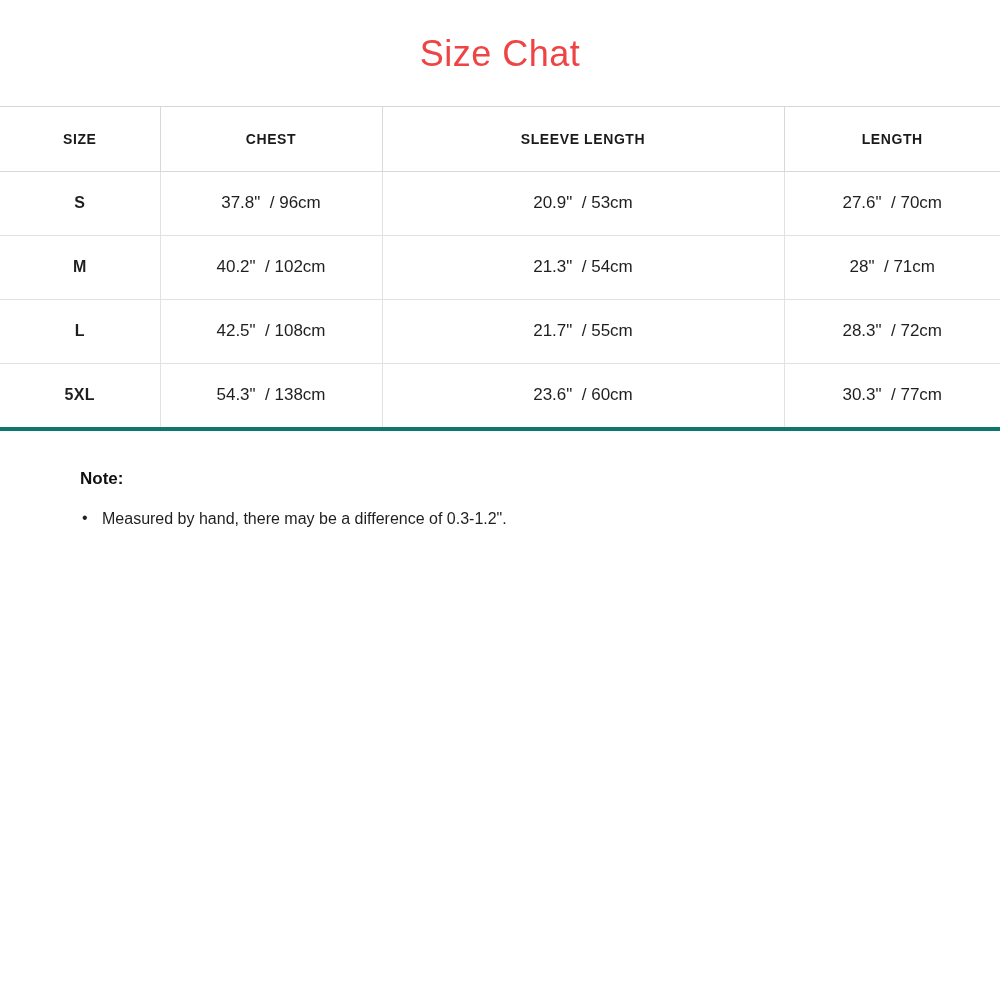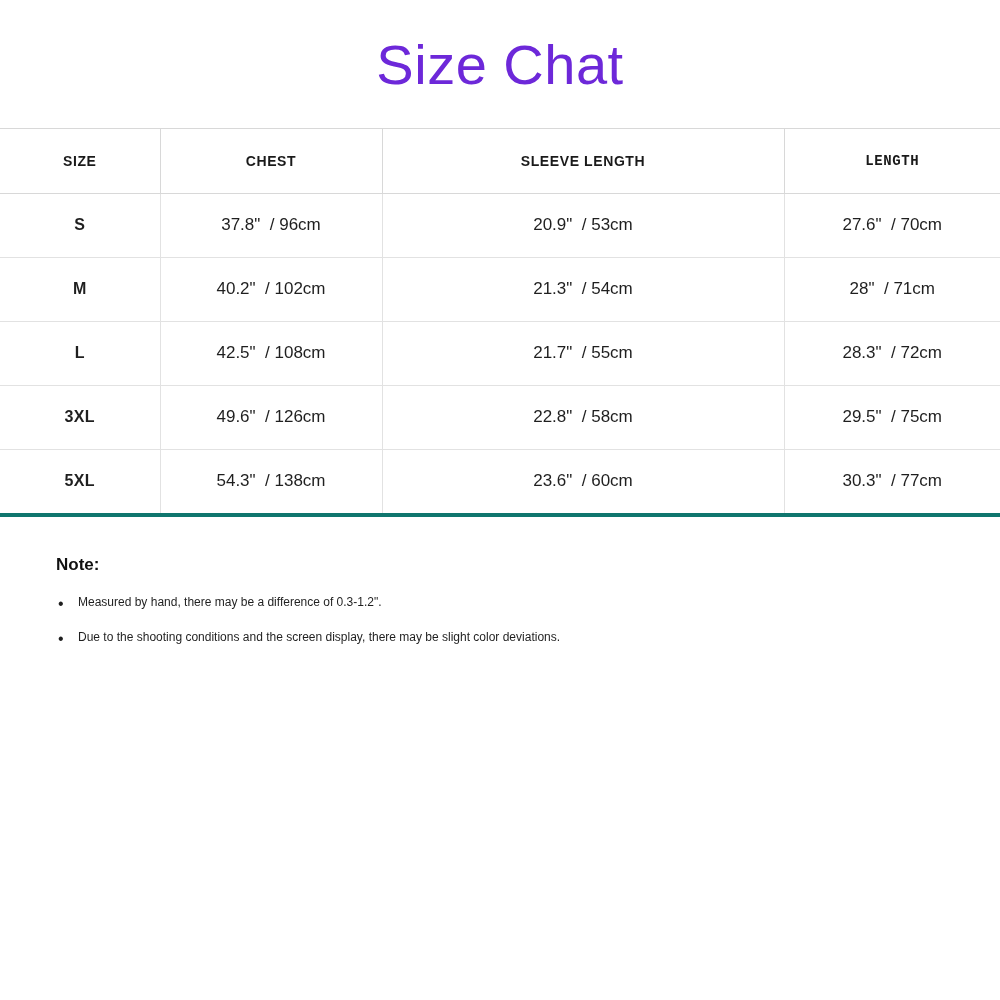--- a/index.html
+++ b/index.html
@@ -15,24 +15,24 @@
     overflow: hidden;
   }
   .page {
     position: relative;
     width: 1000px;
     height: 1000px;
     box-sizing: border-box;
   }
   .title {
     text-align: center;
-    font-size: 56px;
+    font-size: 36px;
     font-weight: 400;
     letter-spacing: 0.5px;
-    color: #6d28d9;
+    color: #ef4444;
     padding-top: 34px;
     line-height: 1.1;
   }
   .title-rule {
     margin-top: 32px;
     border-top: 1px solid #d8d8d8;
     width: 100%;
   }
   table.size-table {
     width: 100%;
@@ -50,21 +50,21 @@
     font-size: 14px;
     font-weight: bold;
     letter-spacing: 0.6px;
     color: #1a1a1a;
     height: 62px;
     vertical-align: middle;
     text-align: center;
     border-bottom: 1px solid #d8d8d8;
     border-right: 1px solid #d8d8d8;
   }
-  table.size-table th:last-child { border-right: none; font-family: Liberation Mono, monospace; }
+  table.size-table th:last-child { border-right: none; }
 
   table.size-table td {
     height: 61px;
     vertical-align: middle;
     text-align: center;
     border-bottom: 1px solid #e2e2e2;
     border-right: 1px solid #e2e2e2;
     font-size: 17px;
     color: #1f1f1f;
   }
@@ -75,36 +75,36 @@
     letter-spacing: 0.4px;
   }
   table.size-table tr:last-child td {
     border-bottom: 4px solid #0f766e;
   }
   .meas {
     display: inline-block;
     white-space: pre;
   }
   .note-wrap {
-    padding: 38px 0 0 56px;
+    padding: 38px 0 0 80px;
   }
   .note-title {
     font-size: 17px;
     font-weight: bold;
     color: #111111;
     margin-bottom: 20px;
   }
   ul.notes {
     list-style: none;
     margin: 0;
     padding: 0;
   }
   ul.notes li {
     position: relative;
-    font-size: 12px;
+    font-size: 16px;
     color: #1f1f1f;
     padding-left: 22px;
     margin-bottom: 21px;
     line-height: 1.2;
   }
   ul.notes li::before {
     content: "\2022";
     position: absolute;
     left: 2px;
     top: -1px;
@@ -148,35 +148,28 @@
         <td><span class="meas">21.3"</span>&nbsp; <span class="meas">/ 54cm</span></td>
         <td><span class="meas">28"</span>&nbsp; <span class="meas">/ 71cm</span></td>
       </tr>
       <tr>
         <td class="size-cell">L</td>
         <td><span class="meas">42.5"</span>&nbsp; <span class="meas">/ 108cm</span></td>
         <td><span class="meas">21.7"</span>&nbsp; <span class="meas">/ 55cm</span></td>
         <td><span class="meas">28.3"</span>&nbsp; <span class="meas">/ 72cm</span></td>
       </tr>
       <tr>
-        <td class="size-cell">3XL</td>
-        <td><span class="meas">49.6"</span>&nbsp; <span class="meas">/ 126cm</span></td>
-        <td><span class="meas">22.8"</span>&nbsp; <span class="meas">/ 58cm</span></td>
-        <td><span class="meas">29.5"</span>&nbsp; <span class="meas">/ 75cm</span></td>
-      </tr>
-      <tr>
         <td class="size-cell">5XL</td>
         <td><span class="meas">54.3"</span>&nbsp; <span class="meas">/ 138cm</span></td>
         <td><span class="meas">23.6"</span>&nbsp; <span class="meas">/ 60cm</span></td>
         <td><span class="meas">30.3"</span>&nbsp; <span class="meas">/ 77cm</span></td>
       </tr>
     </tbody>
   </table>
 
   <div class="note-wrap">
     <div class="note-title">Note:</div>
     <ul class="notes">
       <li>Measured by hand, there may be a difference of 0.3-1.2".</li>
-      <li>Due to the shooting conditions and the screen display, there may be slight color deviations.</li>
     </ul>
   </div>
 
 </div>
 
 </body></html>

